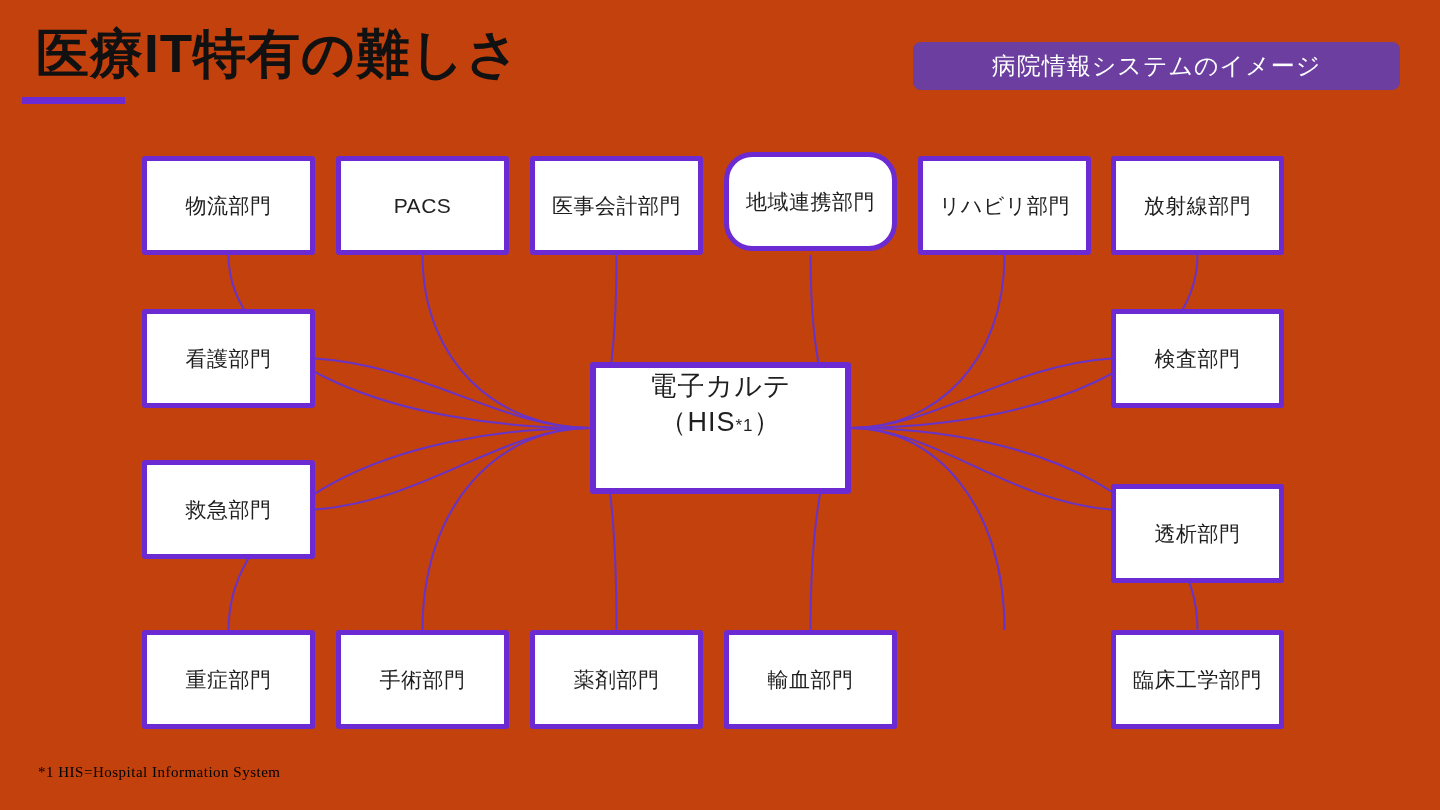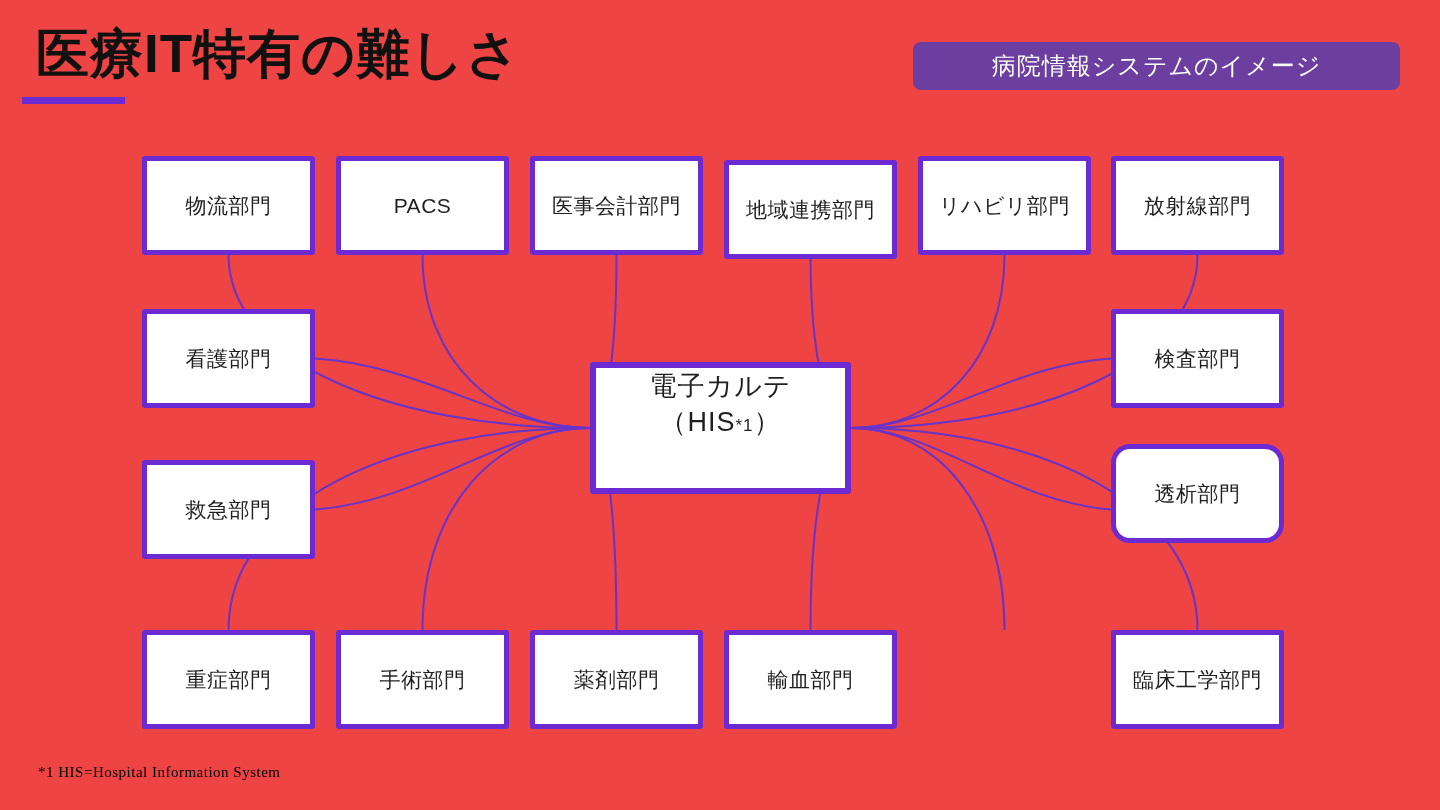--- a/index.html
+++ b/index.html
@@ -1,17 +1,17 @@
 <!DOCTYPE html>
 <html><head>
 <meta charset="utf-8">
 <style>
   html,body{margin:0;padding:0;background:#ffffff;}
   #stage{
-    position:relative;width:1440px;height:810px;background:#ef4444;overflow:hidden;
+    position:relative;width:1440px;height:810px;background:#c2410c;overflow:hidden;
     font-family:"Liberation Sans",sans-serif;
     --accent:#6C2BD2;--line:#6733C9;--badge:#6B3EA0;--ink:#111111;--node-ink:#1f1f1f;--foot:#9a9a9a;
   }
   .page-title{
     position:absolute;left:36px;top:24px;font-size:53px;font-weight:800;
     color:var(--ink);letter-spacing:1px;line-height:1.15;
   }
   .title-underline{position:absolute;left:22px;top:97px;width:103px;height:7px;background:var(--accent);}
   .badge{
     position:absolute;left:913px;top:42px;width:487px;height:48px;background:var(--badge);
@@ -68,39 +68,39 @@
   <div class="nodes-layer" id="nodes">
       <div class="node" style="left: 142px; top: 156px; width: 173px; height: 99px;">
         <span>物流部門</span>
       </div>
       <div class="node" style="left: 336px; top: 156px; width: 173px; height: 99px;">
         <span>PACS</span>
       </div>
       <div class="node" style="left: 530px; top: 156px; width: 173px; height: 99px;">
         <span>医事会計部門</span>
       </div>
-      <div class="node" style="left: 724px; top: 160px; width: 173px; height: 99px;">
+      <div class="node" style="left: 724px; top: 152px; width: 173px; height: 99px; border-radius: 28px;">
         <span>地域連携部門</span>
       </div>
       <div class="node" style="left: 918px; top: 156px; width: 173px; height: 99px;">
         <span>リハビリ部門</span>
       </div>
       <div class="node" style="left: 1111px; top: 156px; width: 173px; height: 99px;">
         <span>放射線部門</span>
       </div>
       <div class="node" style="left: 142px; top: 309px; width: 173px; height: 99px;">
         <span>看護部門</span>
       </div>
       <div class="node" style="left: 142px; top: 460px; width: 173px; height: 99px;">
         <span>救急部門</span>
       </div>
       <div class="node" style="left: 1111px; top: 309px; width: 173px; height: 99px;">
         <span>検査部門</span>
       </div>
-      <div class="node" style="left: 1111px; top: 444px; width: 173px; height: 99px; border-radius: 19px;">
+      <div class="node" style="left: 1111px; top: 484px; width: 173px; height: 99px;">
         <span>透析部門</span>
       </div>
       <div class="node" style="left: 142px; top: 630px; width: 173px; height: 99px;">
         <span>重症部門</span>
       </div>
       <div class="node" style="left: 336px; top: 630px; width: 173px; height: 99px;">
         <span>手術部門</span>
       </div>
       <div class="node" style="left: 530px; top: 630px; width: 173px; height: 99px;">
         <span>薬剤部門</span>

